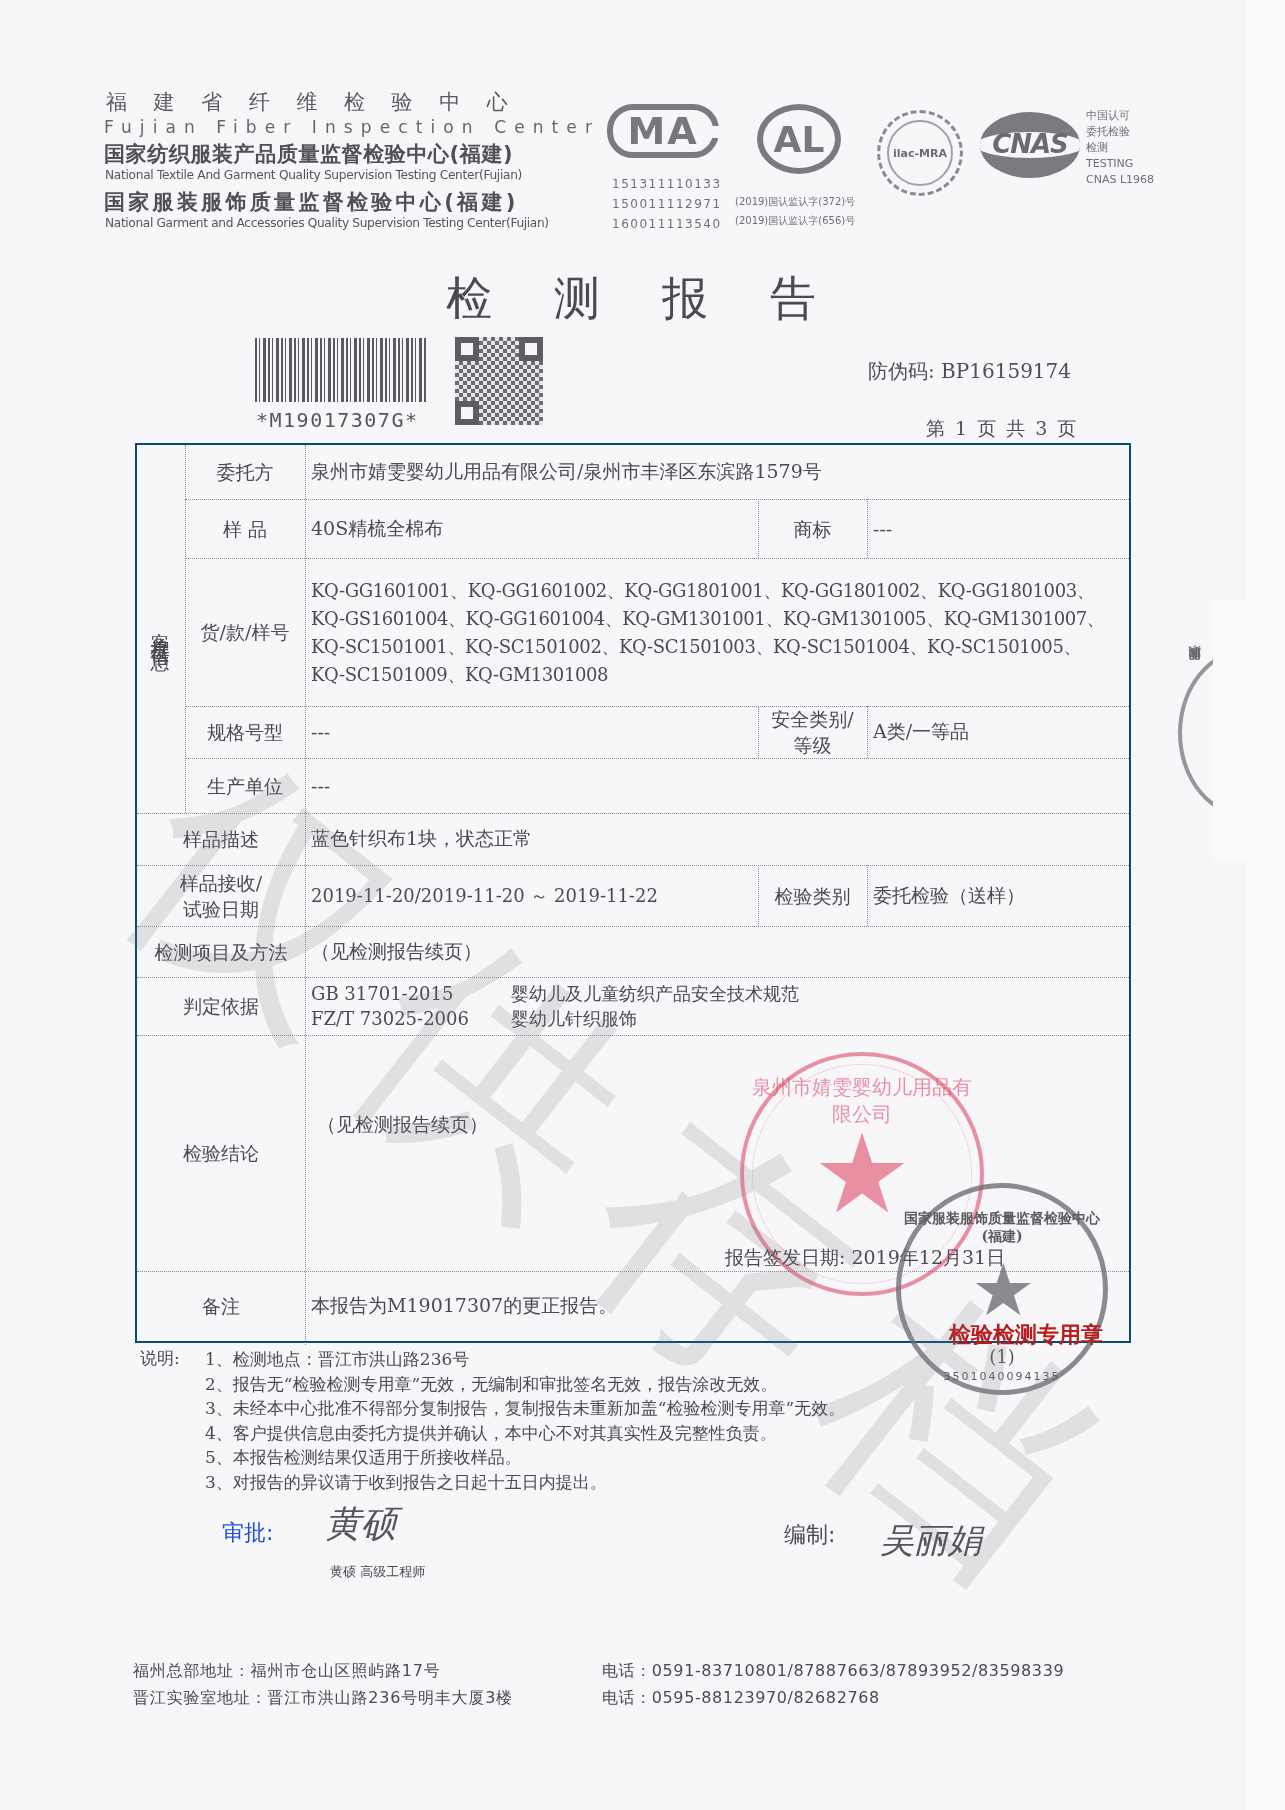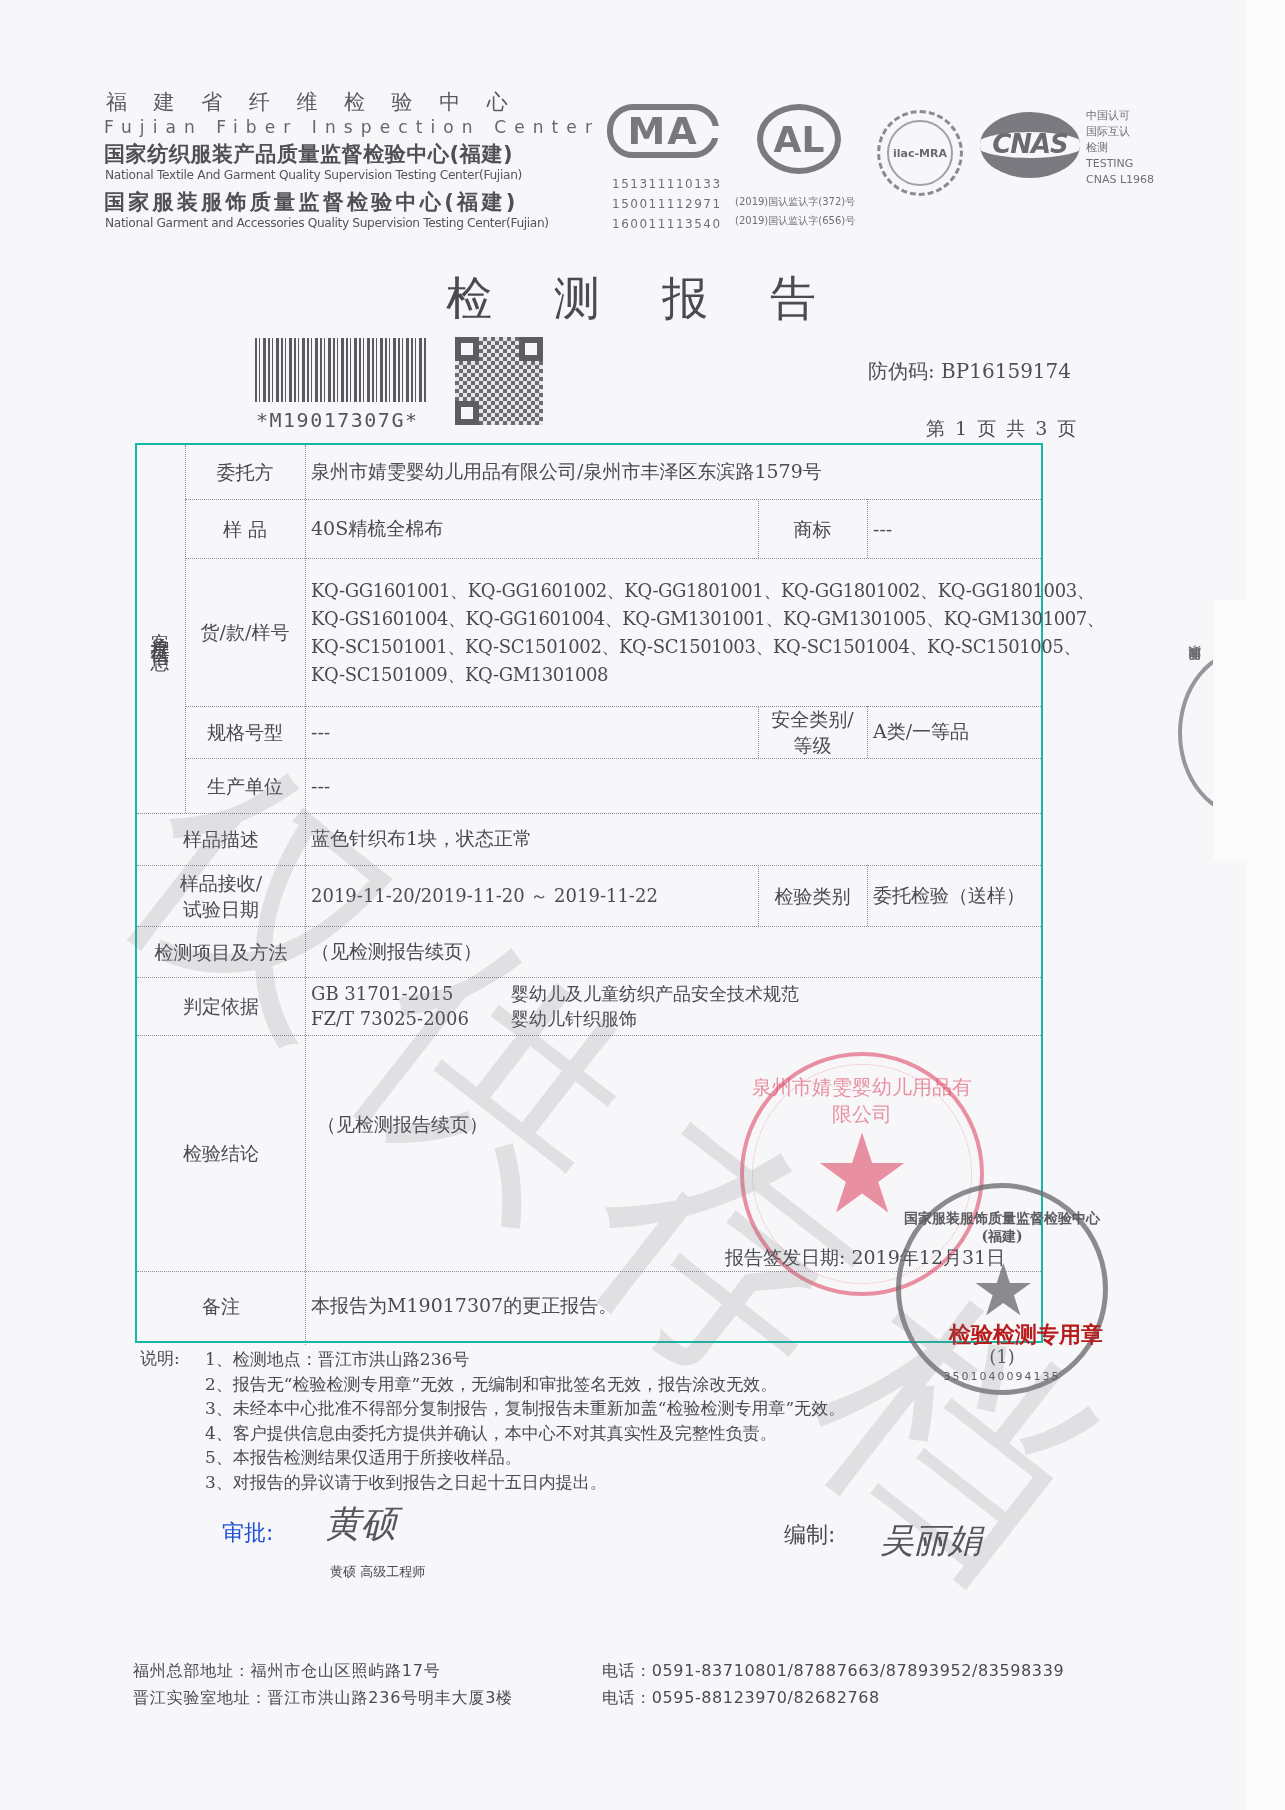--- a/index.html
+++ b/index.html
@@ -58,21 +58,21 @@
       linear-gradient(#f7f7f9,#f7f7f9) 70px 6px/12px 12px no-repeat,
       linear-gradient(#5c5c62,#5c5c62) 64px 0/24px 24px no-repeat,
       linear-gradient(#f7f7f9,#f7f7f9) 6px 70px/12px 12px no-repeat,
       linear-gradient(#5c5c62,#5c5c62) 0 64px/24px 24px no-repeat,
       repeating-conic-gradient(#6a6a70 0 25%, #e6e6ea 0 50%) 0 0/8px 8px;
   }
   .anti { left:868px; top:358px; font-size:20px; color:#4f4f55; }
   .pages { left:926px; top:416px; font-size:19px; color:#4f4f55; letter-spacing:2px; }
 
   
-  .tbl { left:135px; top:443px; width:908px; height:900px; border:2px solid #14b8a6; box-sizing:border-box; }
+  .tbl { left:135px; top:443px; width:996px; height:900px; border:2px solid #0c4a6e; box-sizing:border-box; }
   .hl { position:absolute; height:0; border-top:1px dotted #8a8a90; }
   .vl { position:absolute; width:0; border-left:1px dotted #8a8a90; }
   .cell { position:absolute; font-size:19px; color:#4a4a50; display:flex; align-items:center; }
   .lbl { justify-content:center; text-align:center; line-height:26px; }
   .val { padding-left:6px; }
   .small { font-size:18px; }
   .codes { font-size:18px; line-height:28px; letter-spacing:-0.4px; }
 
   .watermark { left:270px; top:690px; font-size:250px; color:rgba(120,120,125,0.18); transform:rotate(38deg); transform-origin:0 0; letter-spacing:40px; font-family:"DejaVu Sans",sans-serif; white-space:nowrap; pointer-events:none; }
 
@@ -131,21 +131,21 @@
   </div>
   <div class="logo ilac">
     <div class="ilac-inner">ilac-MRA</div>
   </div>
   <div class="logo cnas-logo">
     <div class="band"></div>
     <div class="txt">CNAS</div>
   </div>
   <div class="abs cnas-side">
     <div>中国认可</div>
-    <div>国际互认</div>
+    <div>委托检验</div>
     <div>检测</div>
     <div>TESTING</div>
     <div>CNAS L1968</div>
   </div>
 
   <div class="abs title sans">检测报告</div>
 
   <div class="abs barcode"></div>
   <div class="abs barcode-text mono">*M19017307G*</div>
   <div class="abs qr"></div>

